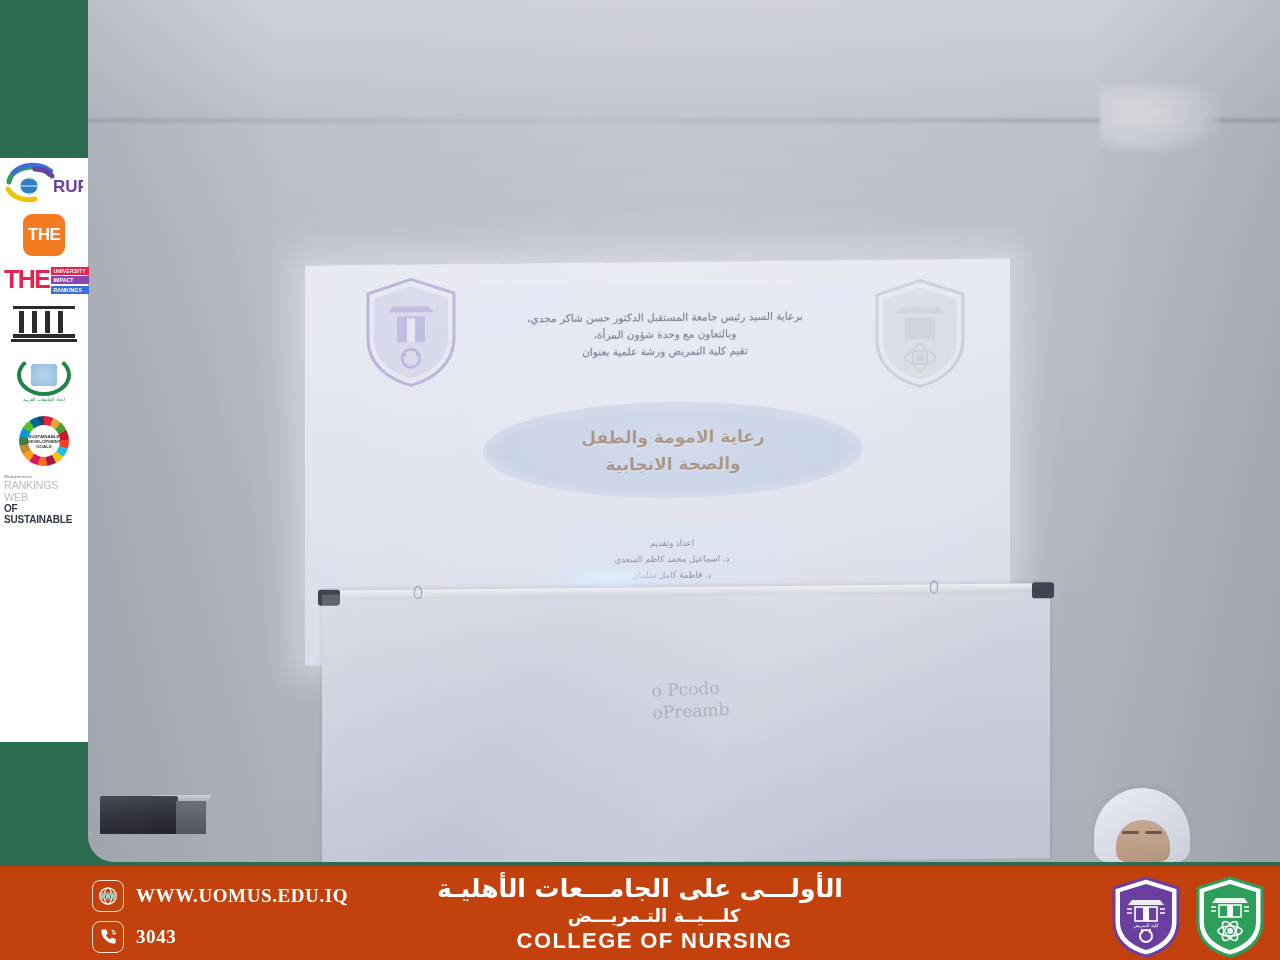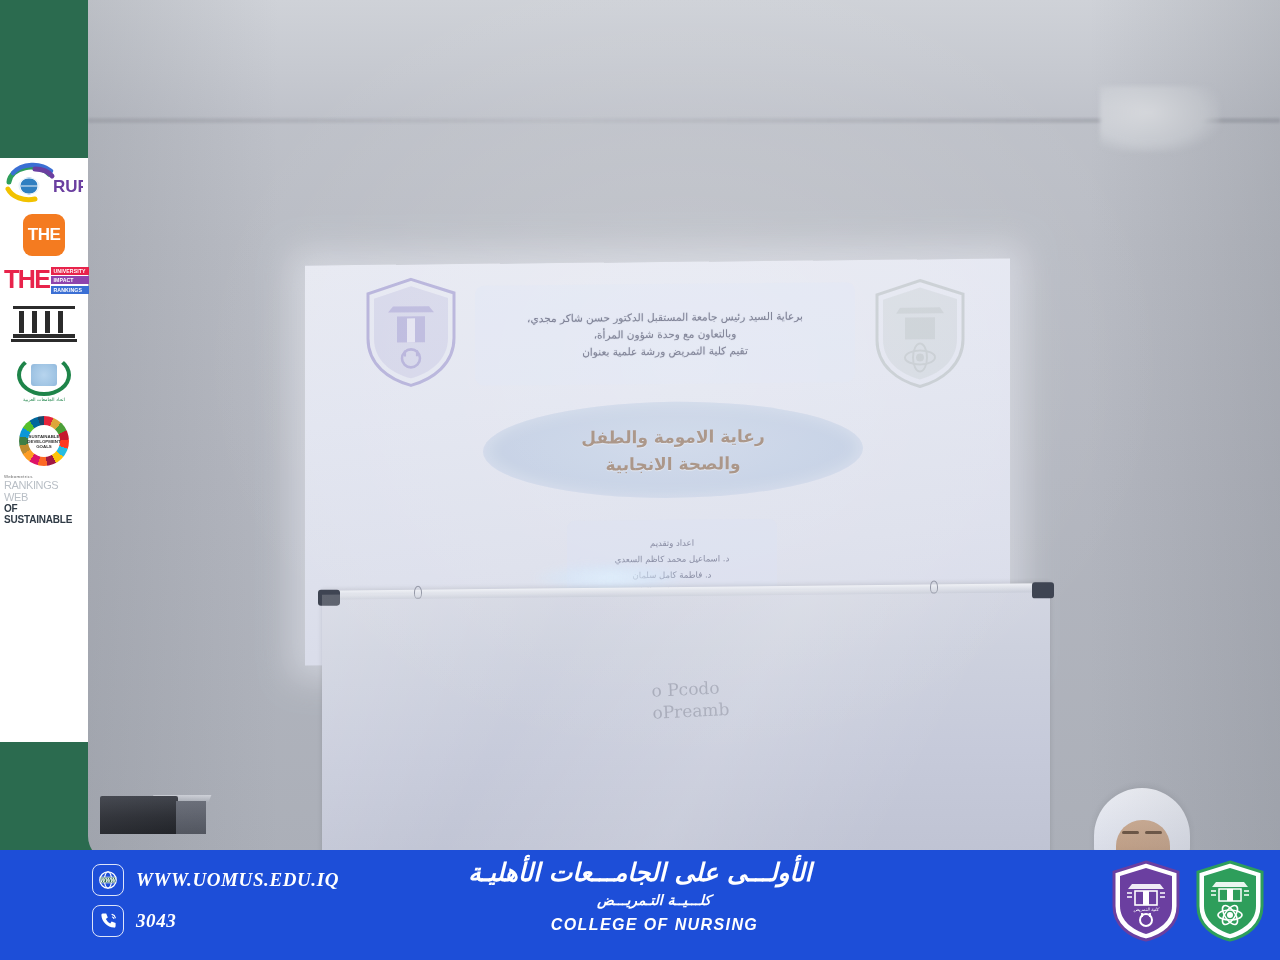--- a/index.html
+++ b/index.html
@@ -329,23 +329,22 @@
   .webo { width:80px; height:34px; position:relative; }
   .webo-top { font-size:4.4px; color:#666; font-family:"Liberation Sans", sans-serif;
               letter-spacing:.3px; }
   .webo-mid { font-size:11px; color:#b9bfc6; font-family:"Liberation Sans", sans-serif;
               letter-spacing:-.4px; line-height:12px; }
   .webo-bot { font-size:10px; color:#2f3a45; font-weight:bold; letter-spacing:-.2px;
               font-family:"Liberation Sans", sans-serif; line-height:11px; }
 
   
   #bottombar {
-    position:absolute; left:0; bottom:0; width:100%; height:110px;
-    background:#1d4ed8;
-    font-style:italic;
+    position:absolute; left:0; bottom:0; width:100%; height:94px;
+    background:#c2410c;
   }
   #contact {
     position:absolute; left:92px; top:14px; display:flex; flex-direction:column; gap:9px;
   }
   .contact-row { display:flex; align-items:center; gap:12px; }
   .cbtn {
     width:32px; height:32px; border:1.6px solid rgba(255,255,255,.85); border-radius:8px;
     display:flex; align-items:center; justify-content:center;
   }
   .contact-txt {
@@ -355,25 +354,25 @@
 
   #center-text {
     position:absolute; left:0; right:0; top:8px; text-align:center;
   }
   #ct-ar1 {
     color:#fff; font-family:"DejaVu Sans", sans-serif; font-weight:bold;
     font-size:25px; direction:rtl; line-height:30px; letter-spacing:1px;
   }
   #ct-ar2 {
     color:#fff; font-family:"DejaVu Sans", sans-serif; font-weight:bold;
-    font-size:14px; direction:rtl; line-height:24px; letter-spacing:1px;margin-left:28px;
+    font-size:18px; direction:rtl; line-height:24px; letter-spacing:1px;margin-left:28px;
   }
   #ct-en {
     color:#fff; font-family:"Liberation Sans", sans-serif; font-weight:bold;
-    font-size:16px; letter-spacing:1.4px; line-height:26px;margin-left:29px;
+    font-size:22px; letter-spacing:1.4px; line-height:26px;margin-left:29px;
   }
 
   #bottom-logos {
     position:absolute; right:14px; top:10px; display:flex; gap:12px; align-items:center;
   }
   .bshield { width:72px; height:82px; }
 </style>
 </head>
 <body>
 

